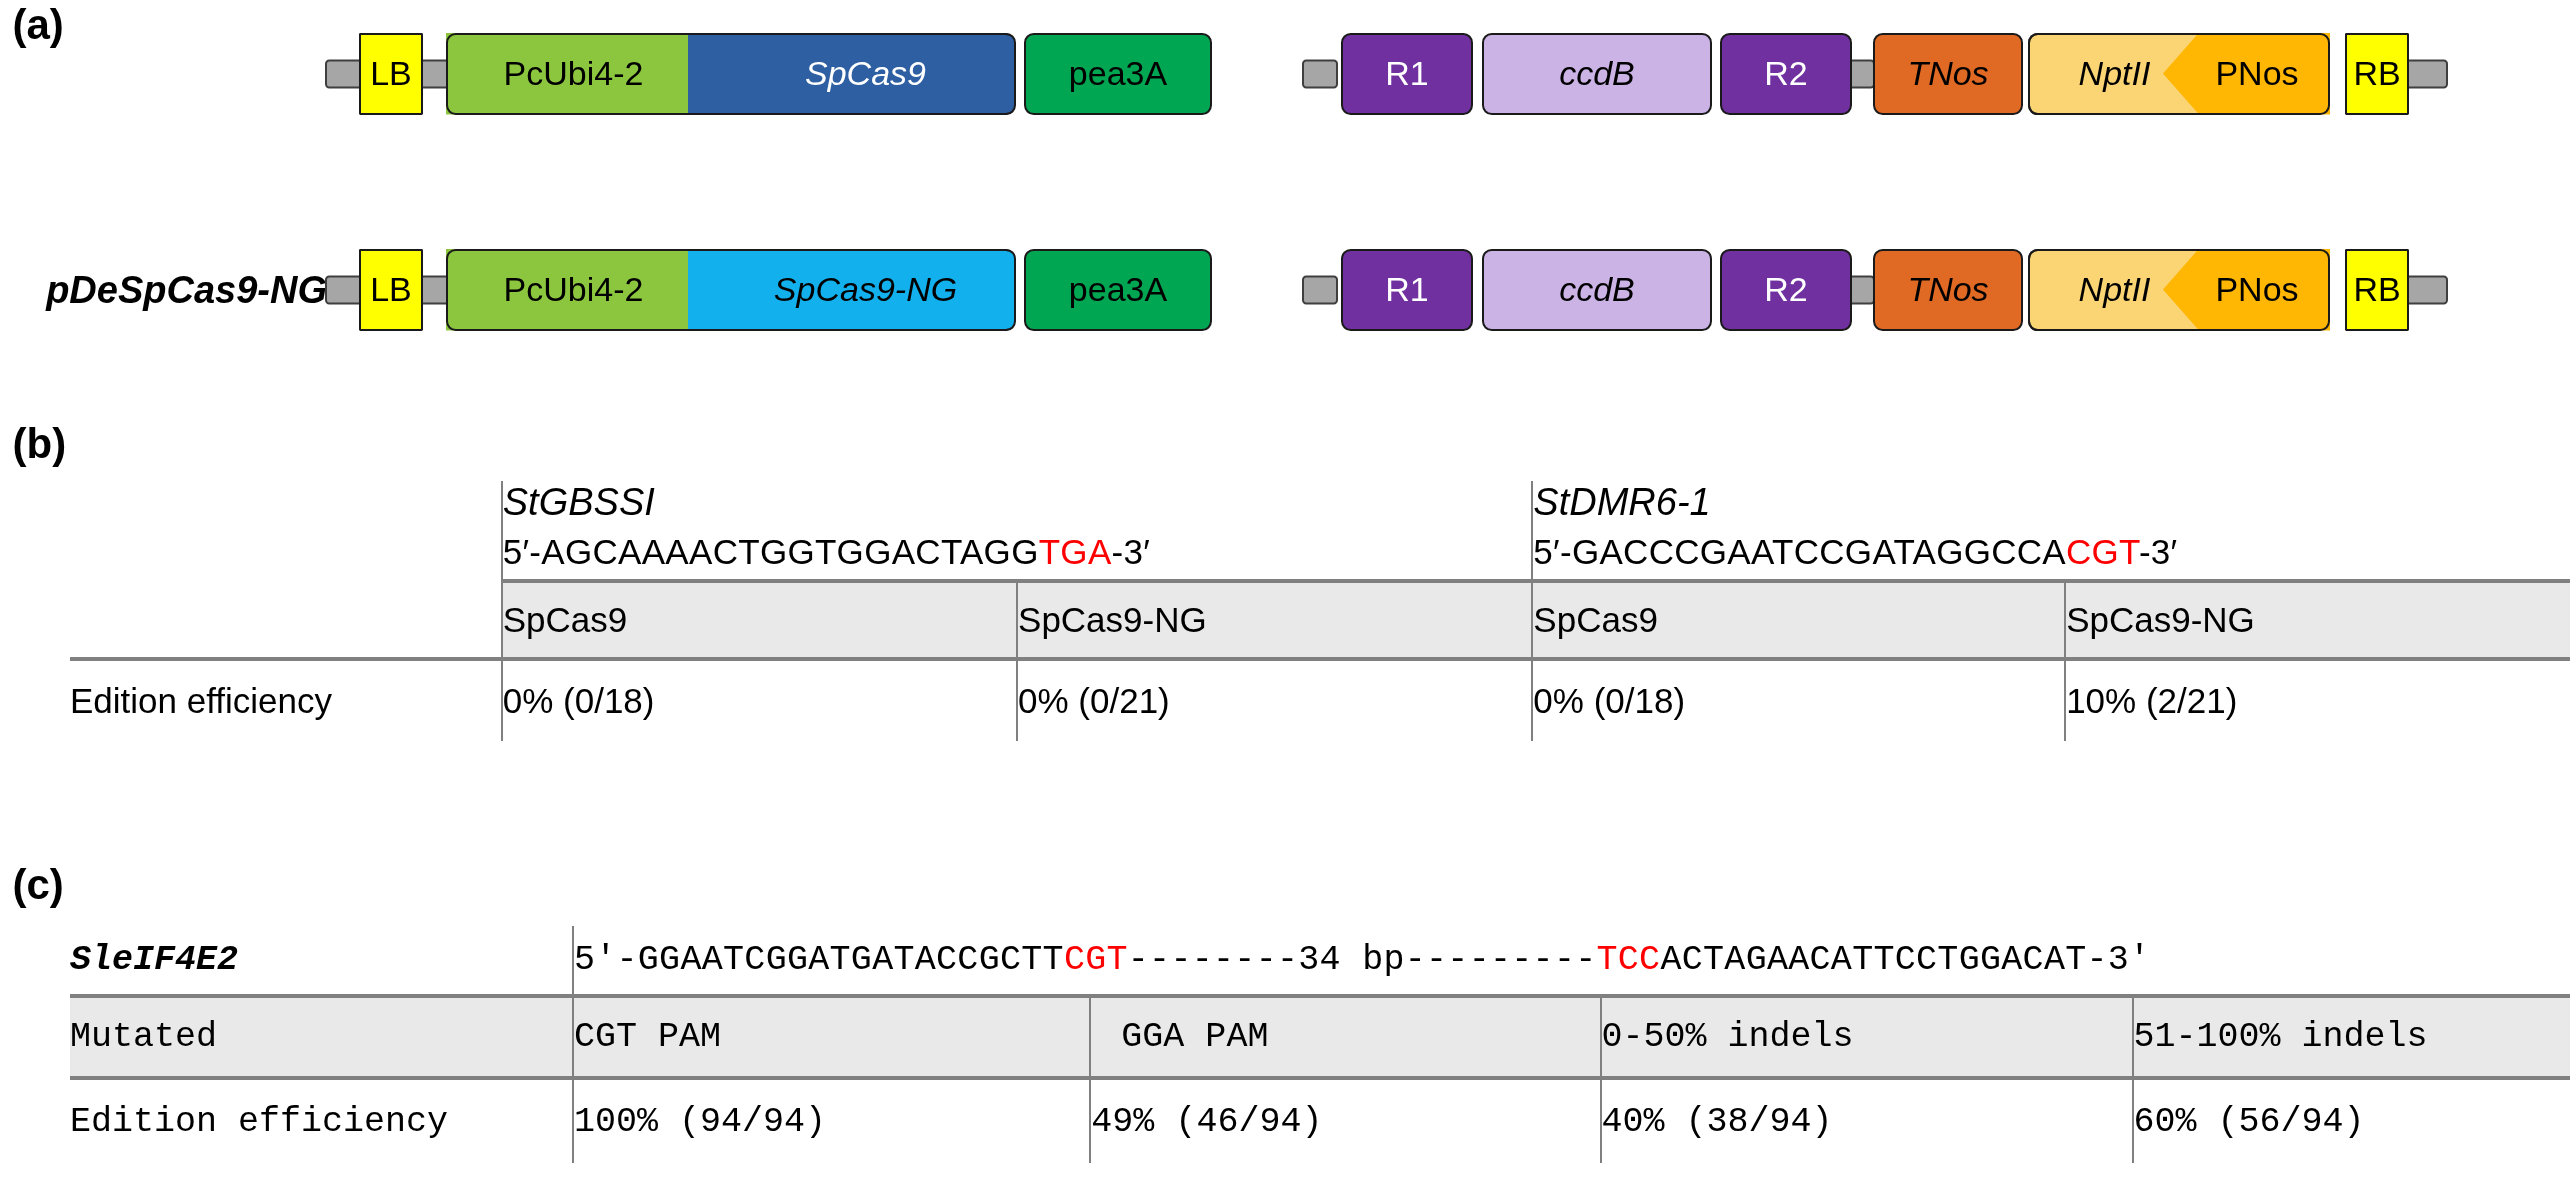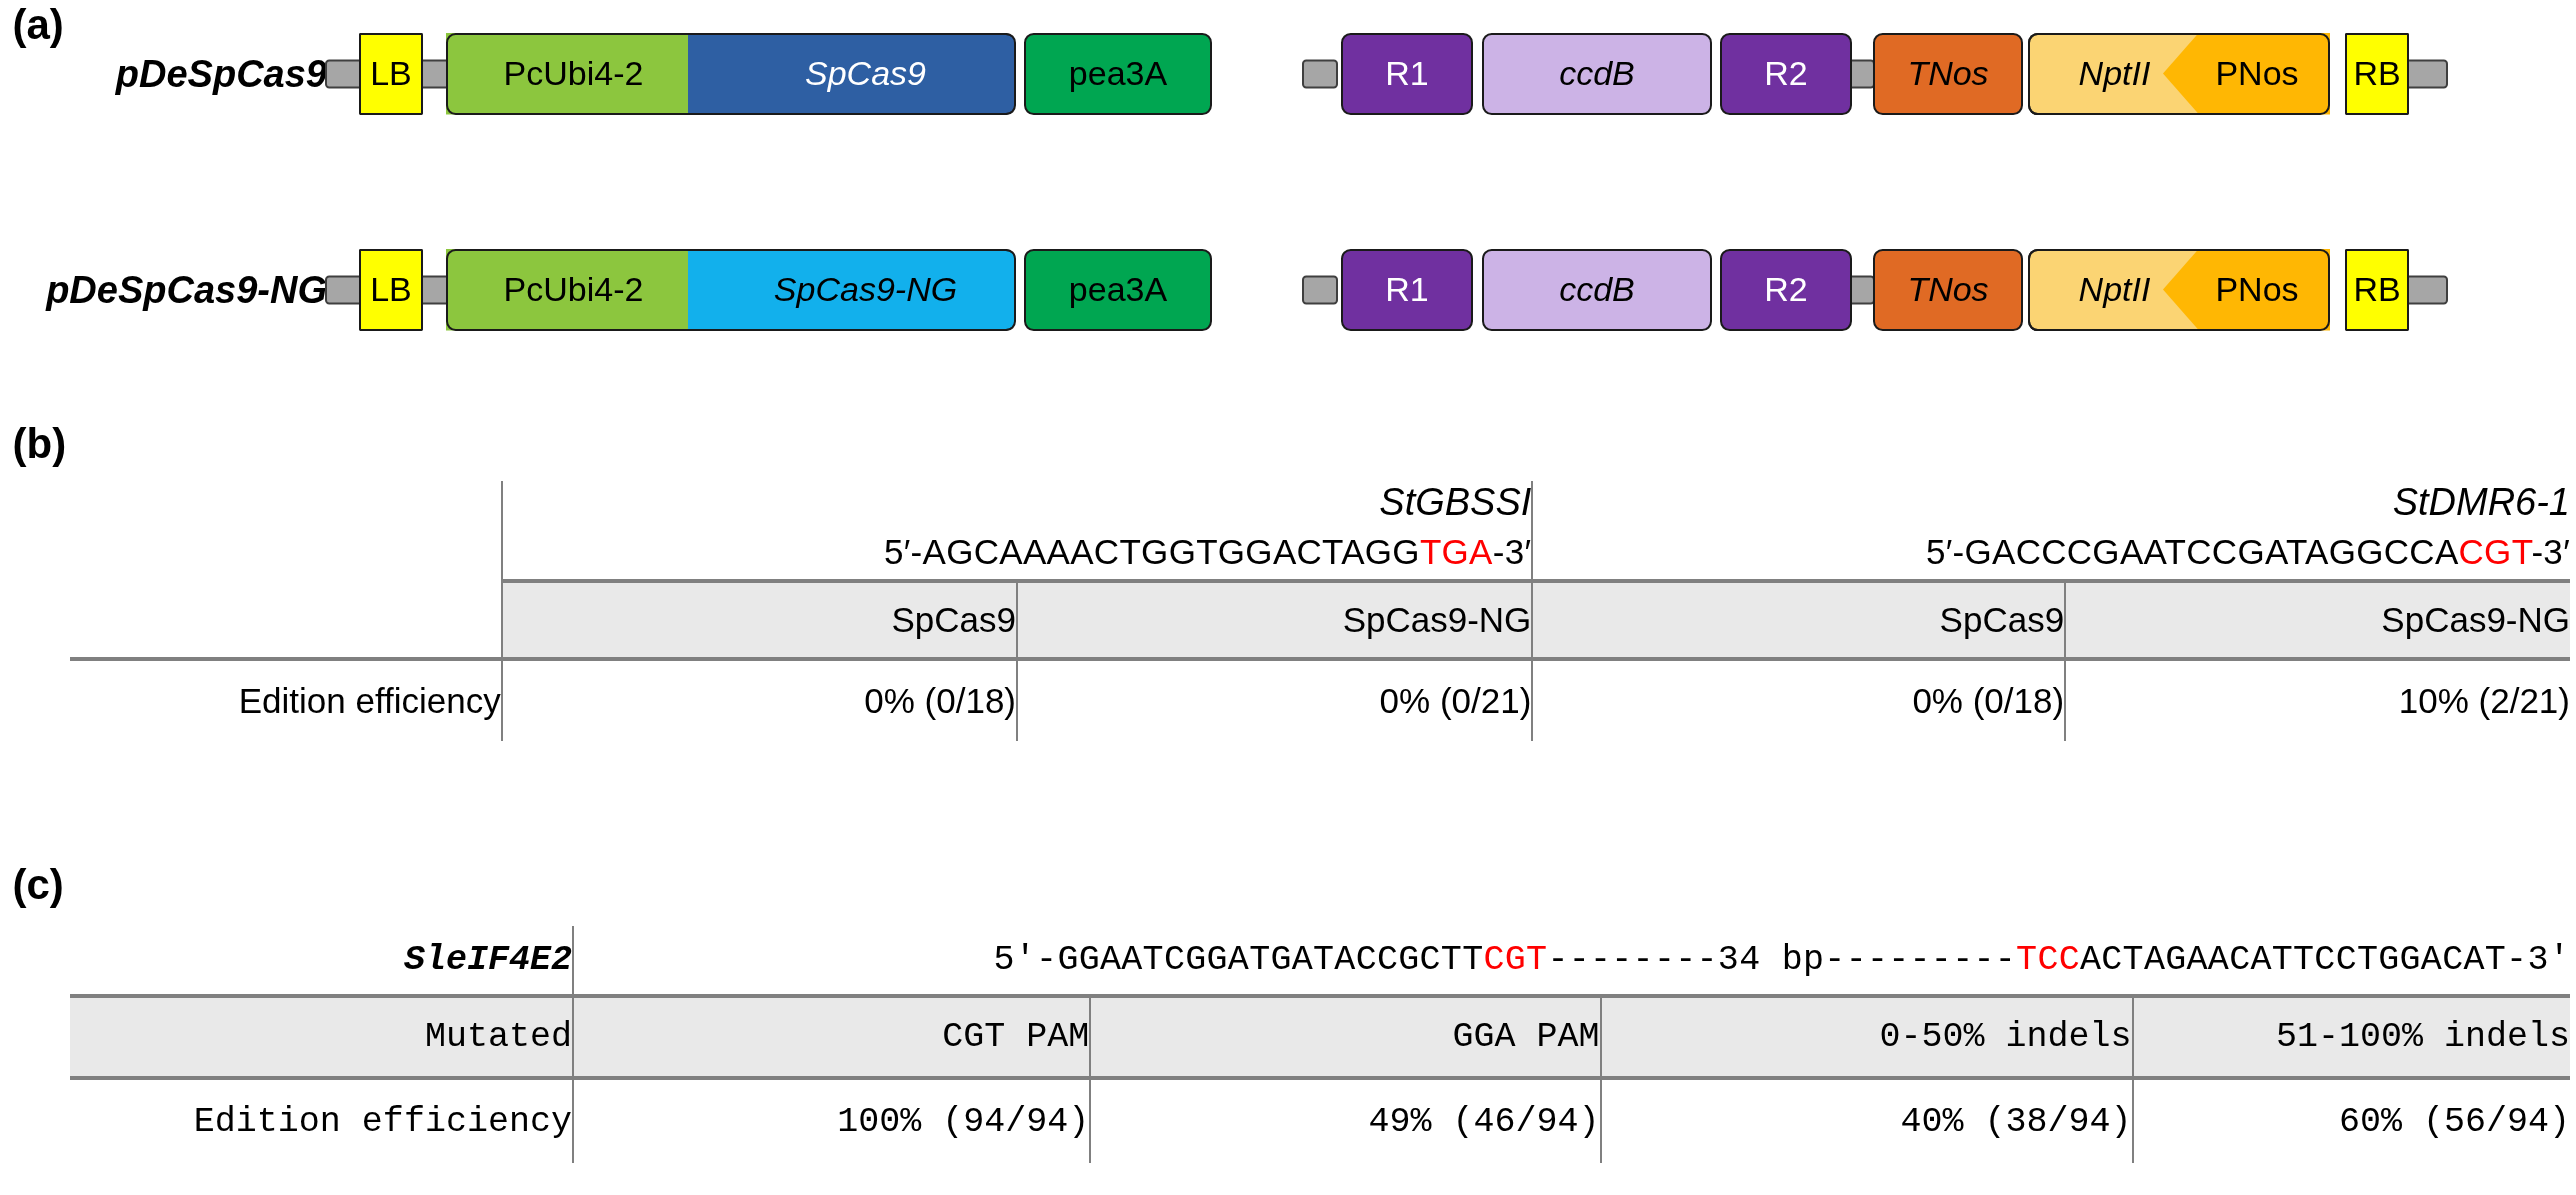--- a/index.html
+++ b/index.html
@@ -58,42 +58,41 @@
   .outline-box{
     position:absolute;top:50%;transform:translateY(-50%);
     height:82px;border:2.8px solid #1a1a1a;border-radius:9.7px;
     box-sizing:border-box;pointer-events:none;
   }
 
   
   .tbl{position:absolute;border-collapse:collapse;}
   .tbl td{
     font-size:35px;
-    text-align:right;
+    text-align:left;
     vertical-align:middle;
     padding:0;
     box-sizing:border-box;
     margin-top:44px;
   }
   .vline-l{border-left:2.1px solid #808080;}
   .hd-shade{background:#e9e9e9;}
   .rule-top{border-top:4.2px solid #808080;}
   .rule-bot{border-bottom:4.2px solid #808080;}
   .ital{font-style:italic;}
   .red{color:#ff0000;}
   .seq{font-size:35px;letter-spacing:0.3px;}
   .namecell{font-style:italic;font-weight:700;font-size:36px;}
 </style>
 </head>
 <body>
 
 <div class="panel-label" style="left:12.5px;top:3.5px;">(a)</div>
 
 <div class="construct-row" style="top:28px;width:2576px;">
-  <div class="construct-name" style="left:21px;width:306px;text-align:right;right:auto;">pDeSpCas9</div>
 
   <div class="map" style="left:0;width:2576px;">
 
     <div class="backbone" style="left:325px;width:52px;"></div>
     <div class="backbone" style="left:415px;width:36px;"></div>
     <div class="backbone" style="left:1302px;width:36px;"></div>
     <div class="backbone" style="left:1826px;width:49px;"></div>
     <div class="backbone" style="left:2190px;width:54px;"></div>
     <div class="backbone" style="left:2382px;width:66px;"></div>
 

